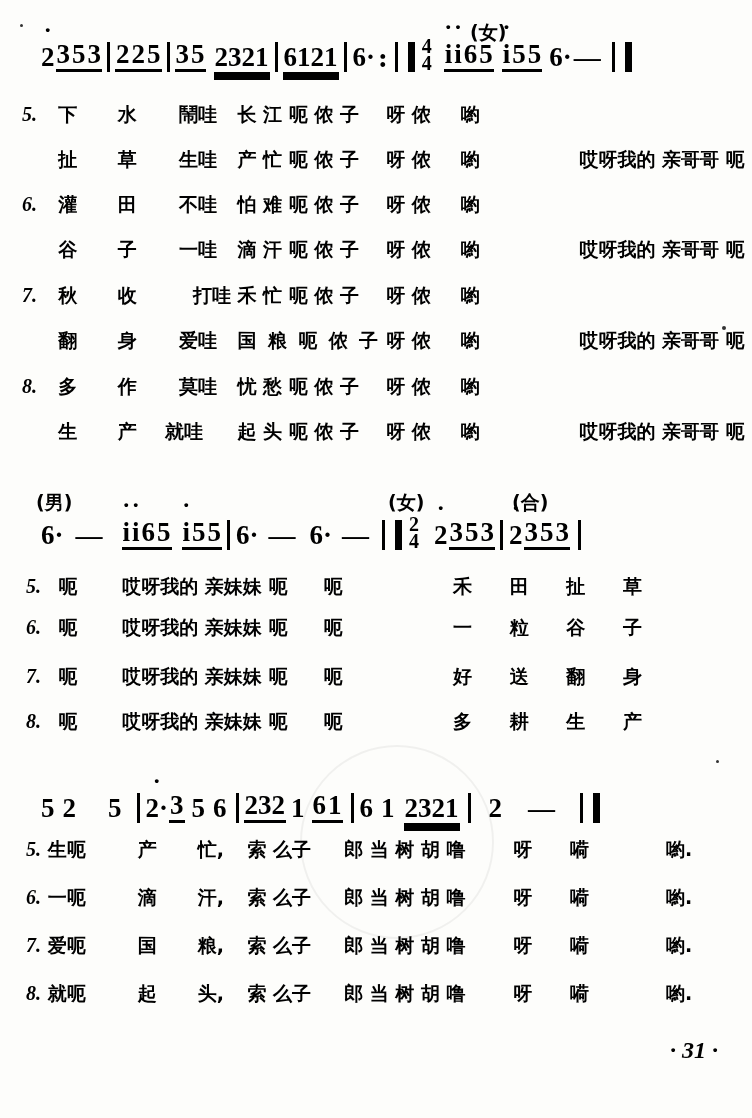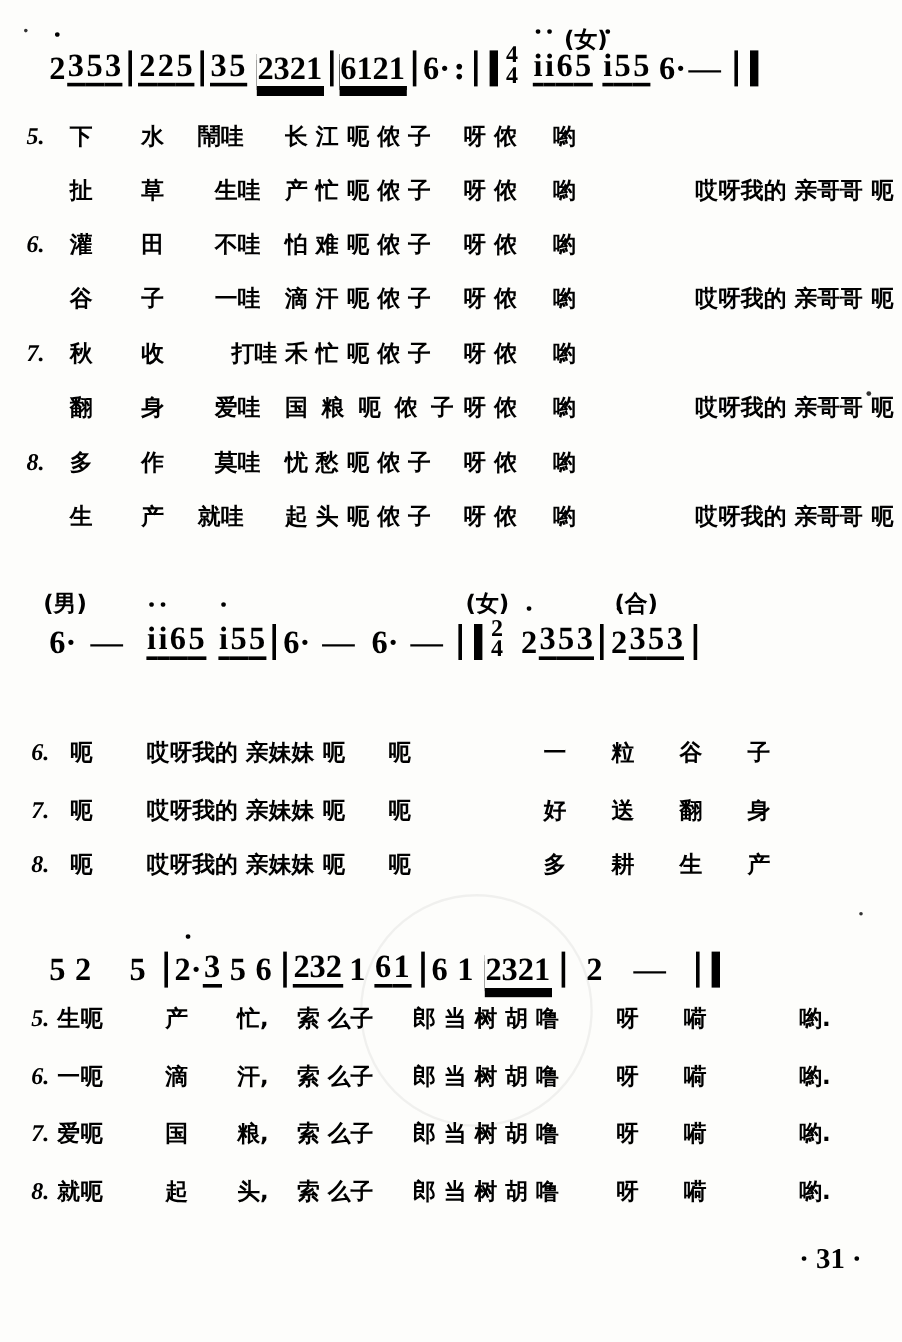--- a/index.html
+++ b/index.html
@@ -100,20 +100,21 @@
     font-size: 20px;
   }
   .lyricrow span.w { display: inline-block; }
 
   .pagenum {
     position: absolute;
     right: 34px;
     bottom: 54px;
     font-family: "Liberation Serif", serif;
     font-weight: bold;
+    font-style: italic;
     font-size: 24px;
   }
   .speck {
     position: absolute;
     background: #333;
     border-radius: 50%;
   }
   .watermark {
     position: absolute;
     left: 300px;
@@ -166,21 +167,21 @@
     <span class="cell num" style="margin-left:6px;">6·</span>
     <span class="cell num">—</span>
     <span class="bar" style="margin-left:10px;"></span>
     <span class="bar thick"></span>
   </div>
 
   <div class="lyricrow" style="left:22px; top:103px;">
     <span class="idx">5.</span>
     <span class="w" style="width:44px; text-align:center; margin-left:2px;">下</span>
     <span class="w" style="width:62px; text-align:center;">水</span>
-    <span class="w" style="width:66px; text-align:left;">鬧哇</span>
+    <span class="w" style="width:66px; text-align:center;">鬧哇</span>
     <span class="w" style="width:134px;">长 江 呃 侬 子</span>
     <span class="w" style="width:62px; margin-left:8px;">呀 侬</span>
     <span class="w" style="width:40px; margin-left:6px;">喲</span>
   </div>
 
   <div class="lyricrow" style="left:22px; top:148px;">
     <span class="idx" style="visibility:hidden;">5.</span>
     <span class="w" style="width:44px; text-align:center; margin-left:2px;">扯</span>
     <span class="w" style="width:62px; text-align:center;">草</span>
     <span class="w" style="width:66px; text-align:center;">生哇</span>
@@ -283,20 +284,30 @@
     <span class="cell num underline1">5</span>
     <span class="cell num underline1">3</span>
     <span class="bar"></span>
     <span class="cell num dotabove">2</span>
     <span class="cell num underline1">3</span>
     <span class="cell num underline1">5</span>
     <span class="cell num underline1">3</span>
     <span class="bar" style="margin-left:8px;"></span>
   </div>
 
+  <div class="lyricrow" style="left:26px; top:575px;">
+    <span class="idx">5.</span>
+    <span class="w" style="width:40px; text-align:center;">呃</span>
+    <span class="w" style="width:174px; margin-left:28px;">哎呀我的 亲妹妹 呃</span>
+    <span class="w" style="width:60px; text-align:center;">呃</span>
+    <span class="w" style="width:50px; text-align:center; margin-left:68px;">禾</span>
+    <span class="w" style="width:50px; text-align:center;">田</span>
+    <span class="w" style="width:50px; text-align:center;">扯</span>
+    <span class="w" style="width:50px; text-align:center;">草</span>
+  </div>
 
   <div class="lyricrow" style="left:26px; top:616px;">
     <span class="idx">6.</span>
     <span class="w" style="width:40px; text-align:center;">呃</span>
     <span class="w" style="width:174px; margin-left:28px;">哎呀我的 亲妹妹 呃</span>
     <span class="w" style="width:60px; text-align:center;">呃</span>
     <span class="w" style="width:50px; text-align:center; margin-left:68px;">一</span>
     <span class="w" style="width:50px; text-align:center;">粒</span>
     <span class="w" style="width:50px; text-align:center;">谷</span>
     <span class="w" style="width:50px; text-align:center;">子</span>

